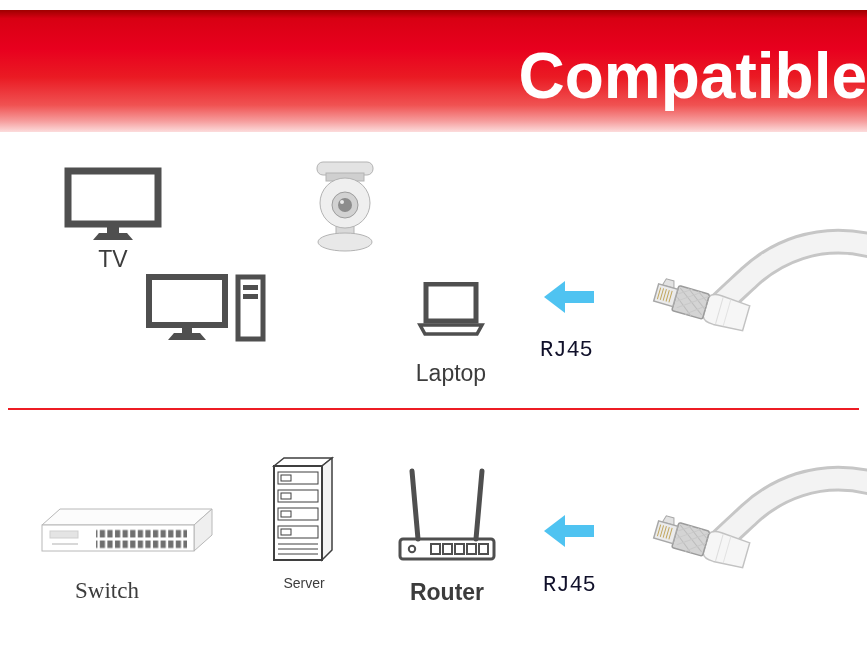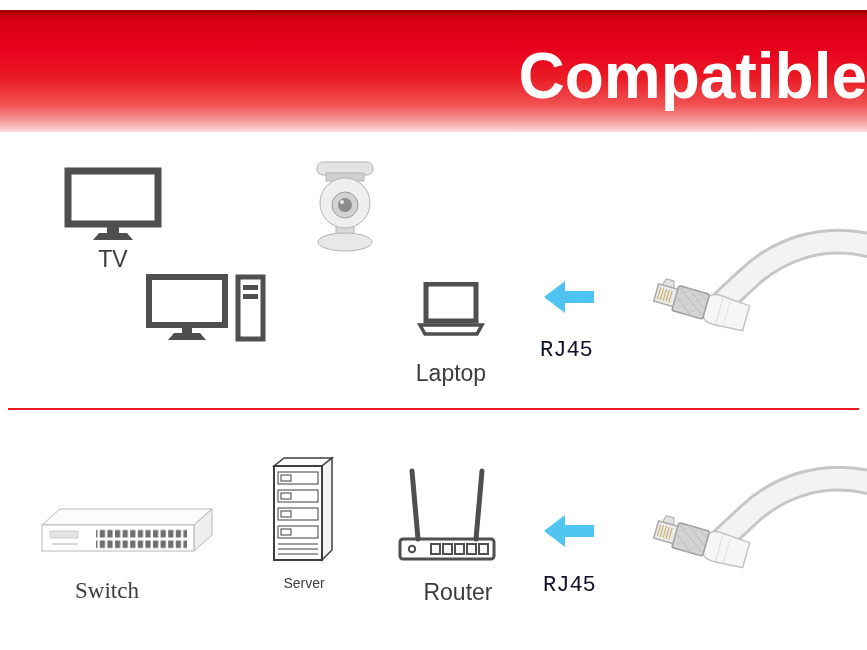--- a/index.html
+++ b/index.html
@@ -48,21 +48,21 @@
   .lap-icon     { left:416px; top:282px; }
   .lap-label    { left:414px; top:360px; width:74px;  }
   .arrow-1      { left:544px; top:281px; }
   .rj45-1       { left:540px; top:338px; width:60px;  }
   .cable-1      { left:618px; top:225px; }
   .switch-icon  { left:38px;  top:497px; }
   .switch-label { left:70px;  top:578px; width:74px;font-family:Liberation Serif, serif;  }
   .server-icon  { left:264px; top:456px; }
   .server-label { left:265px; top:575px; width:78px; font-size:14px; }
   .router-icon  { left:397px; top:457px; }
-  .router-label { left:419px; top:579px; width:78px;  }
+  .router-label { left:408px; top:579px; width:78px;font-weight:bold;  }
   .arrow-2      { left:544px; top:515px; }
   .rj45-2       { left:543px; top:573px; width:60px;  }
   .cable-2      { left:618px; top:462px; }
 </style>
 </head>
 <body>
 
 <div class="stage">
 
   <div class="banner">

